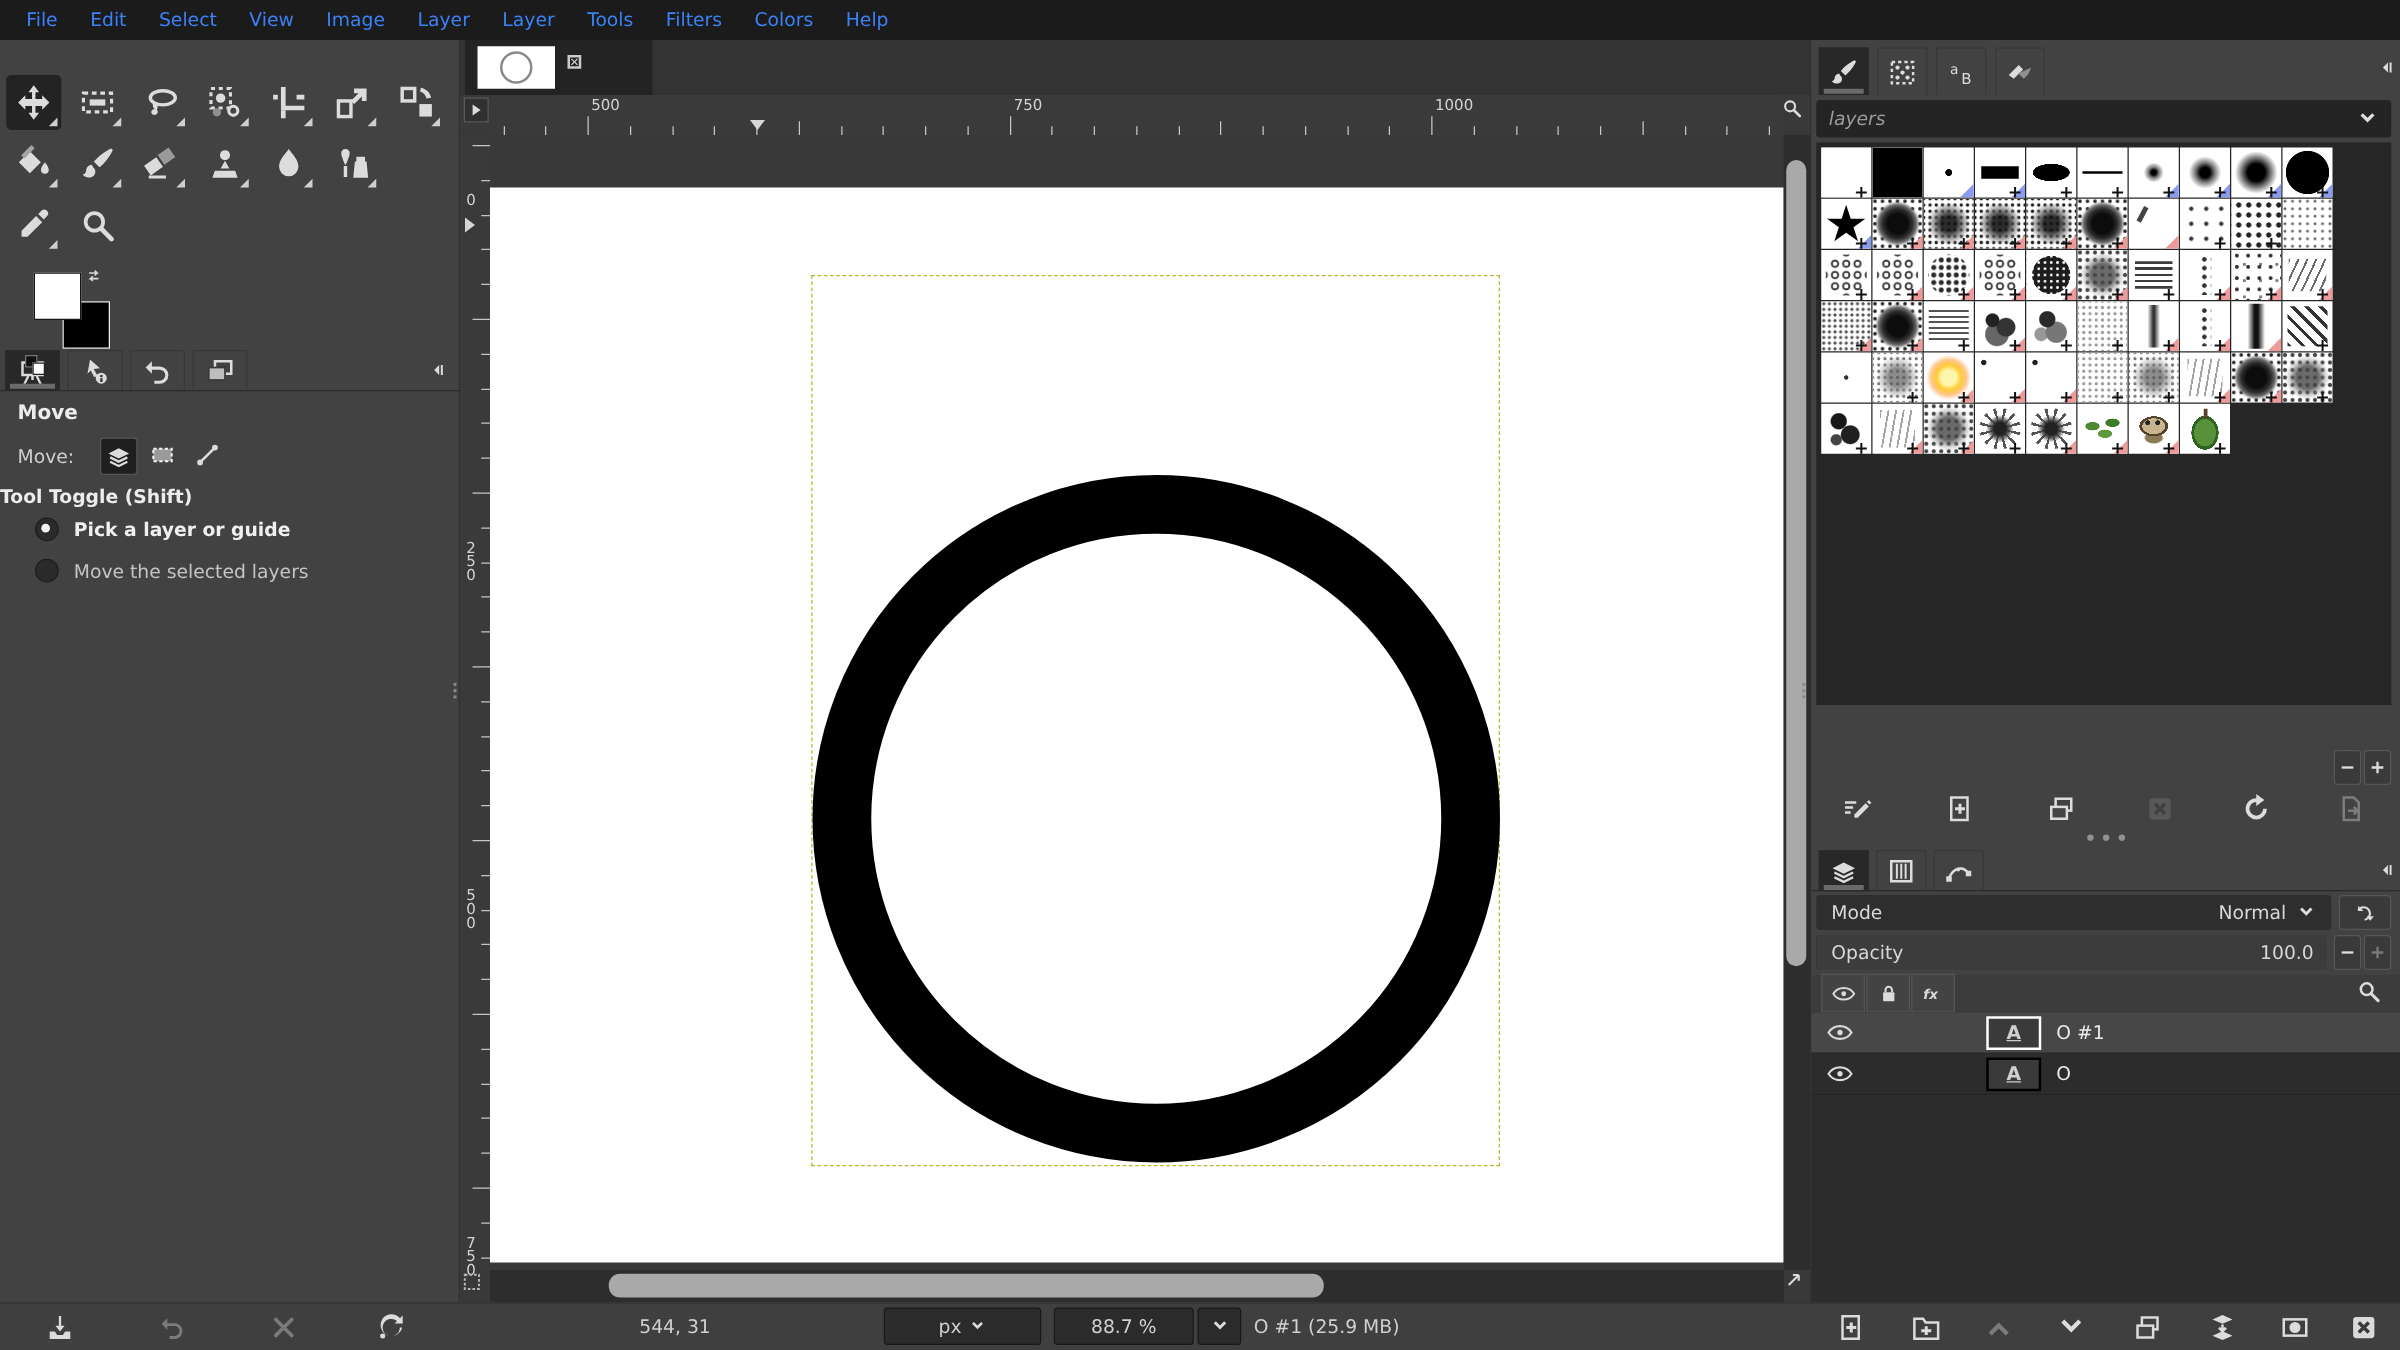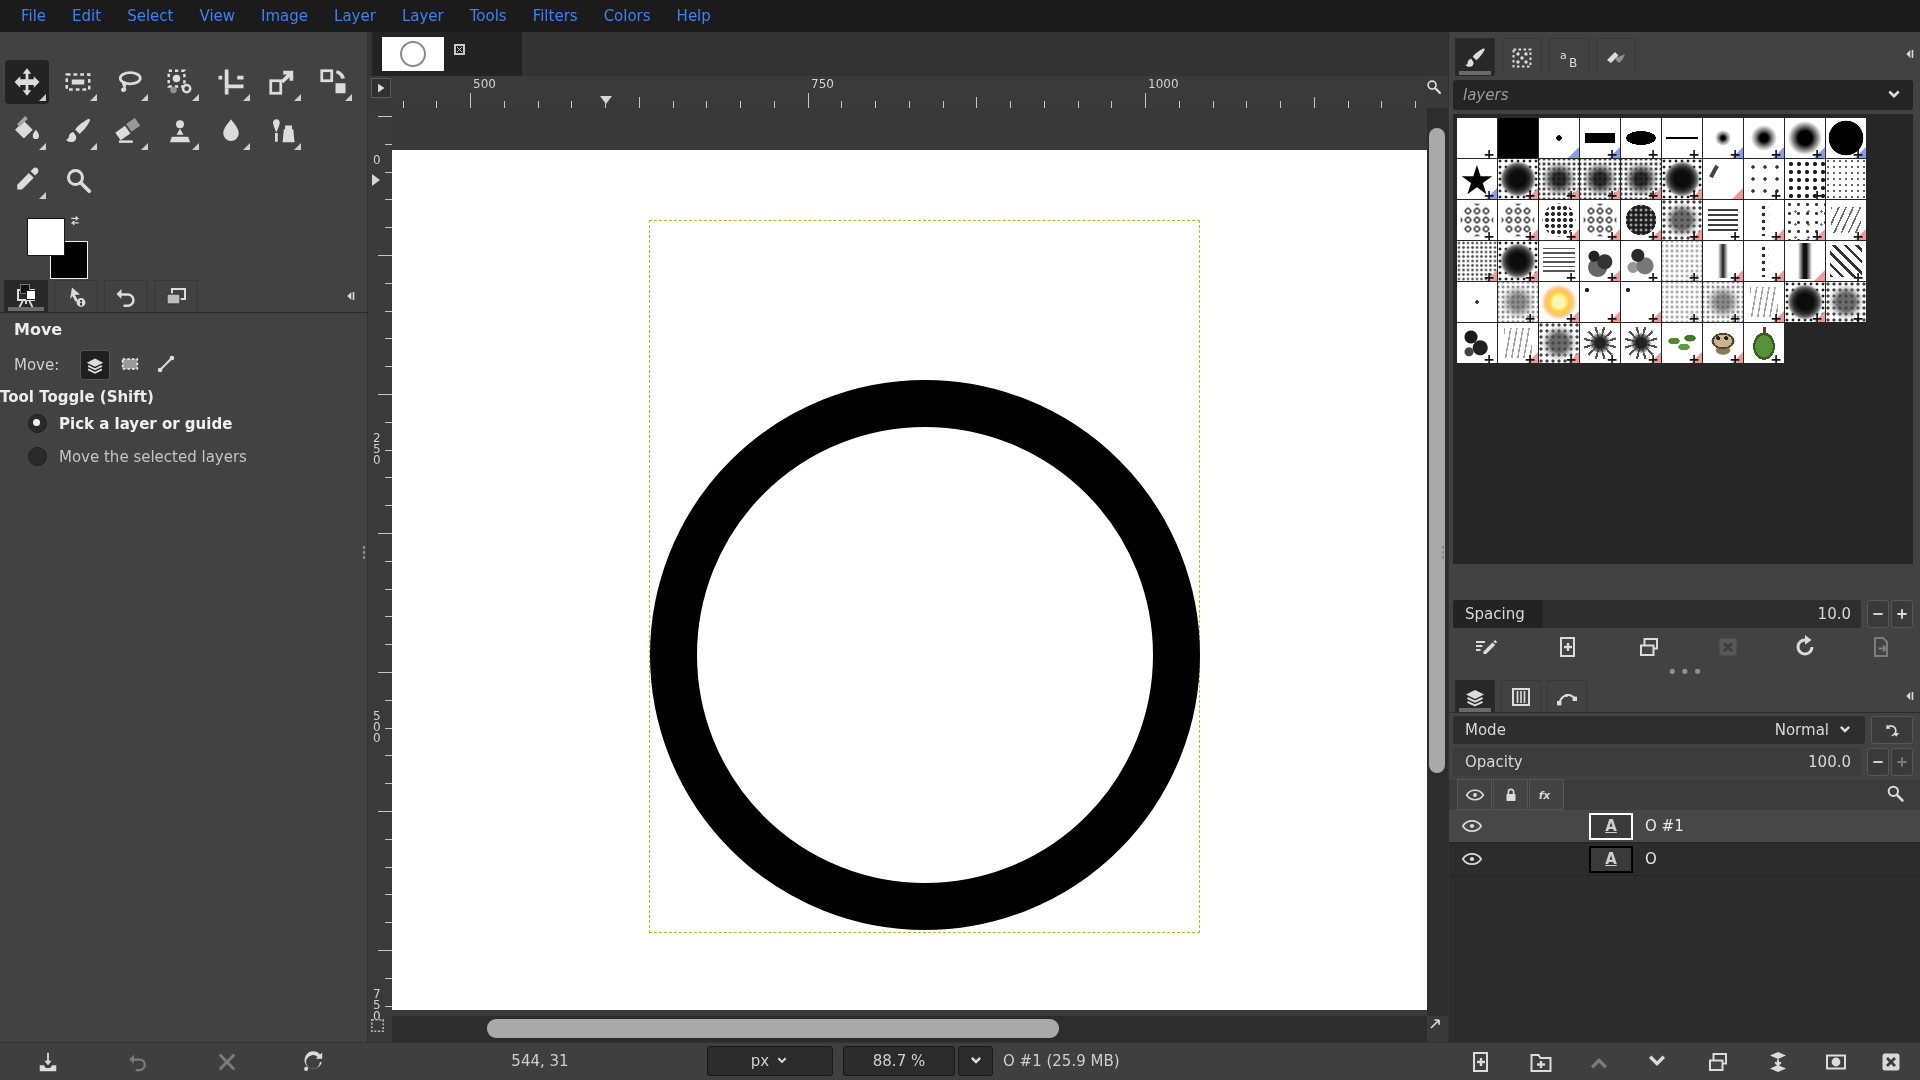--- a/index.html
+++ b/index.html
@@ -955,25 +955,20 @@
         <span class="cnr r"></span>
         <span class="plus">+</span>
       </div>
       <div class="bcell" style="left: 291px; top: 209px;">
         <div class="sh sh-pepper"></div>
         <span class="plus">+</span>
       </div>
     </div>
 
 
-  <div class="row-slider" style="left:4px;top:568px;width:408px">
-    <div class="fill" style="width:90px;background:#232323"></div>
-    <span class="lab">Spacing</span>
-    <span class="val">10.0</span>
-  </div>
   <div class="small-btn" style="left:418px;top:568px">
       <span class="ic" id="sp-minus" style="width: 16px; height: 16px;">
         <svg viewBox="0 0 24 24" width="100%" height="100%">
           <rect x="5" y="10.6" width="14" height="2.8"></rect>
         </svg>
       </span>
     </div>
   <div class="small-btn" style="left:442px;top:568px;width:22px">
       <span class="ic" id="sp-plus" style="width: 16px; height: 16px;">
         <svg viewBox="0 0 24 24" width="100%" height="100%">

